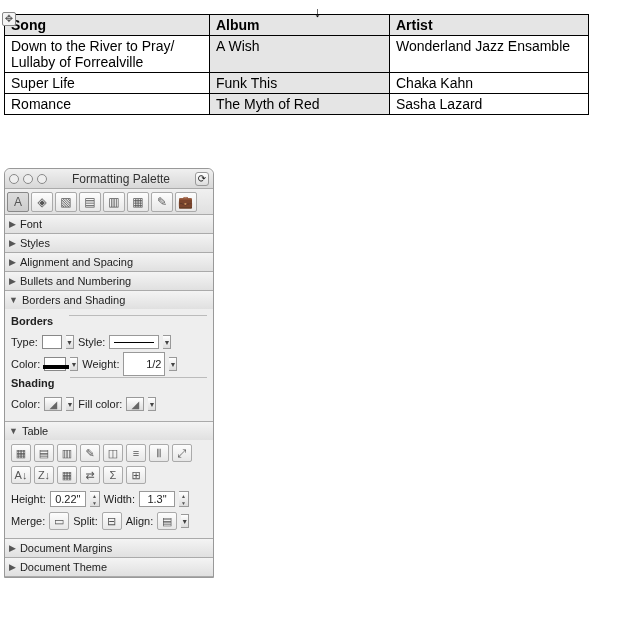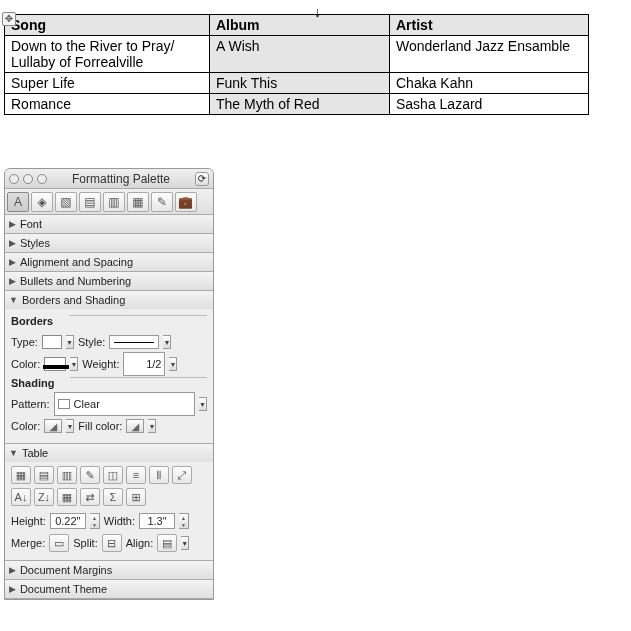--- a/index.html
+++ b/index.html
@@ -286,28 +286,20 @@
             <span>1/2</span>
           </div>
         <div class="dd-arrow">▼</div>
       </div>
 
       <div class="subhdr">
           <span>Shading</span>
           <span class="line"></span>
         </div>
 
-      <div class="row">
-        <span class="lbl">Pattern:</span>
-        <div class="wide-dd" style="flex:1">
-          <span class="swatch" style="width:12px;height:10px"></span>
-          <span>Clear</span>
-        </div>
-        <div class="dd-arrow">▼</div>
-      </div>
 
       <div class="row">
         <span class="lbl">Color:</span>
         <div class="paint">◢</div>
         <div class="dd-arrow">▼</div>
         <span class="lbl">Fill color:</span>
         <div class="paint">◢</div>
         <div class="dd-arrow">▼</div>
       </div>
     </div>

